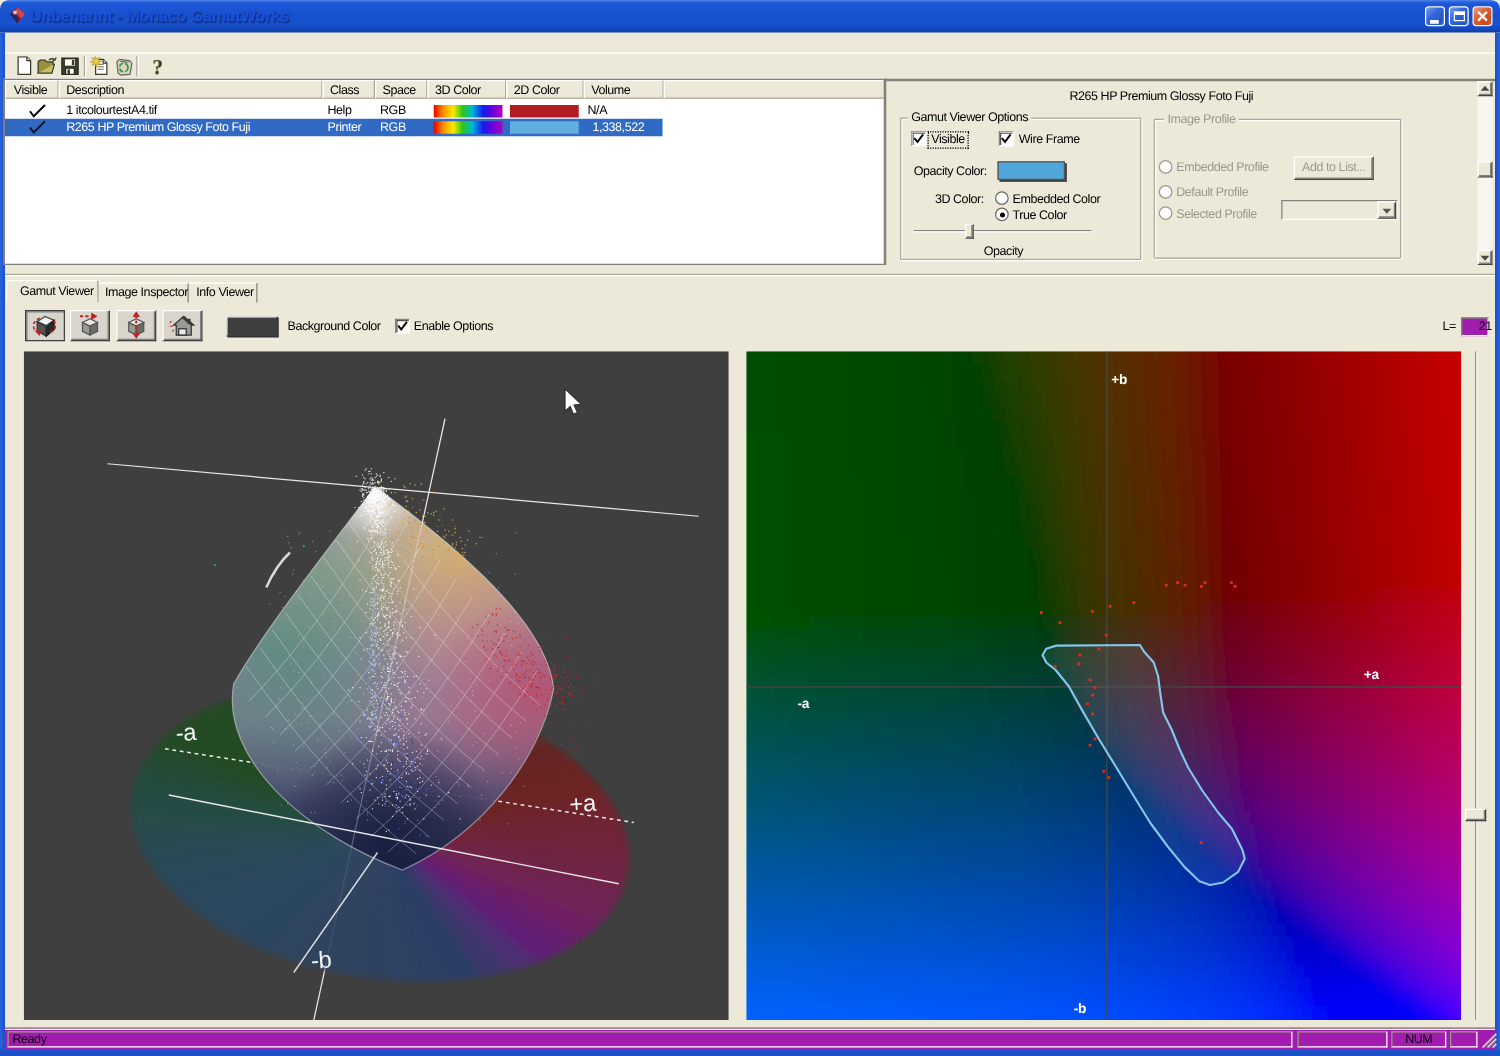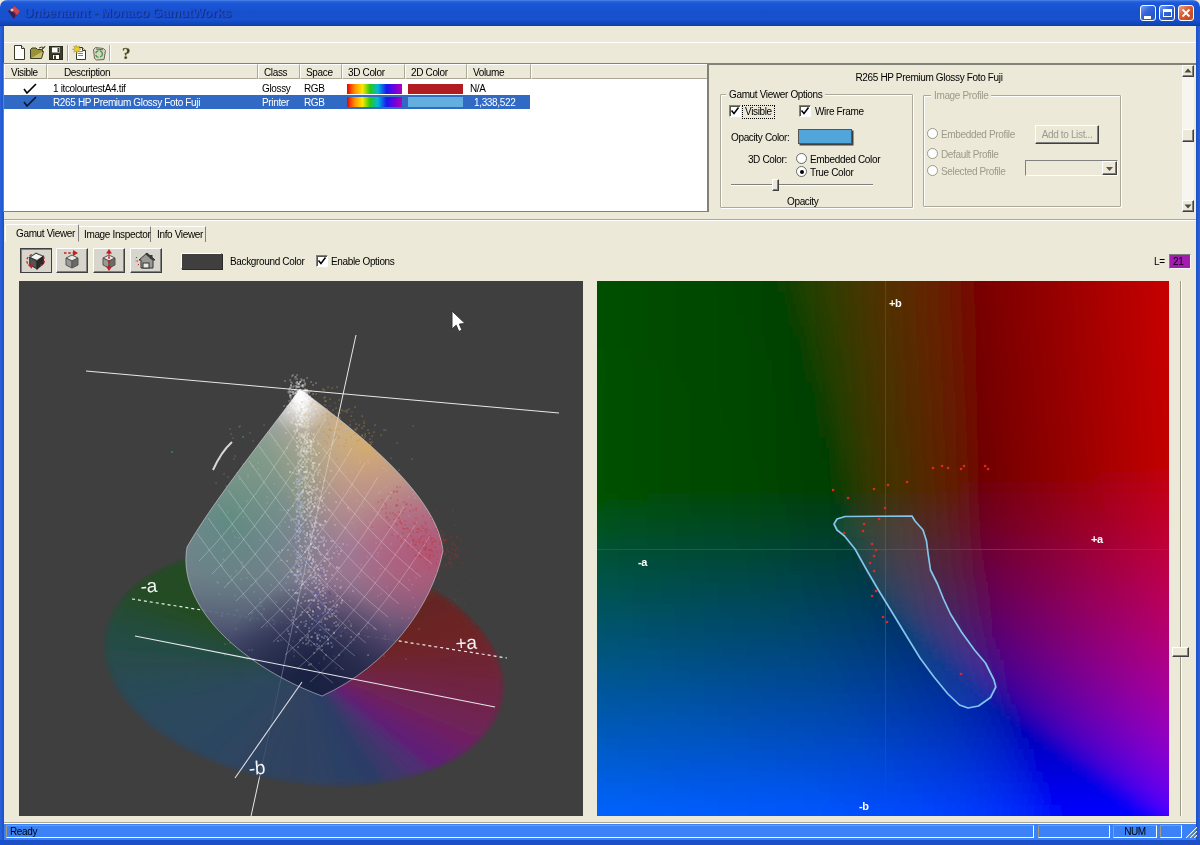--- a/index.html
+++ b/index.html
@@ -25,21 +25,21 @@
 .panel{left:703px;top:0px;width:489px;height:149px;background:#ece9d8;
  border-top:2px solid #828177;border-left:2px solid #828177;}
 .gbox{border:1px solid #aca89b;border-radius:1px;box-shadow:inset 1px 1px 0 #fff, 1px 1px 0 #fff;}
 .gbl{background:#ece9d8;padding:0 3px;top:-6px;height:12px;}
 .cb{width:12px;height:12px;background:#fff;border:1px solid;border-color:#848278 #fff #fff #848278;box-shadow:inset 1px 1px 0 #55544c;}
 .radio{width:11px;height:11px;border-radius:50%;background:#fff;}
 .graytext{color:#9c9a8a;}
 .raised{border-top:1px solid #fff;border-left:1px solid #fff;border-right:1px solid #404040;border-bottom:1px solid #404040;box-shadow:inset -1px -1px 0 #808080;}
 .pressed{border:1px solid #404040;box-shadow:inset 1px 1px 0 #808080;}
 .t2btn{top:2px;width:32px;height:25px;background:#d8d5cc;}
-.statusbar{left:4px;top:822px;width:1192px;height:18px;background:#3b82f6;border-top:1px solid #aca899;box-shadow:inset 0 1px 0 #fff;padding-left:29px;}
+.statusbar{left:4px;top:822px;width:1192px;height:18px;background:#a21caf;border-top:1px solid #aca899;box-shadow:inset 0 1px 0 #fff;padding-left:29px;}
 .sfield{top:2px;height:13px;border:1px solid;border-color:#9d9a88 #fff #fff #9d9a88;padding:0 3px;}
 .view3d{left:19px;top:281px;width:564px;height:535px;}
 .view2d{left:597px;top:281px;width:572px;height:535px;}
 </style></head><body>
 <div id="win">
 <div class="abs titlebar"></div>
 <svg class="abs" style="left:7px;top:6px" width="14" height="14">
 <polygon points="7,0 13,5 7,13 1,5" fill="#8c1f3a"></polygon>
 <polygon points="7,0 13,5 10,9 5,3" fill="#c84a50"></polygon>
 <polygon points="7,13 1,5 4,4 8,9" fill="#24255e"></polygon>
@@ -79,32 +79,32 @@
 <path d="M83 4 l7 .8" stroke="#686858"></path>
 <circle cx="86" cy="9" r="3.4" fill="none" stroke="#3a9a3a" stroke-width="1.3" stroke-dasharray="4 1.6"></circle>
 <path d="M86 5 l1.5-1 v2z" fill="#3a9a3a"></path>
 <text x="109" y="14" font-family="Liberation Serif,serif" font-size="17" font-weight="bold" fill="#3a3a20" stroke="#88885a" stroke-width=".4">?</text>
 </svg>
 <div class="abs tsep" style="left:67px;top:45px"></div>
 <div class="abs tsep" style="left:109px;top:45px"></div>
 <div class="abs pane-top">
 <div class="abs table">
 <div class="abs hdrcell" style="left:0px;width:43px;padding-left:6px">Visible</div>
-<div class="abs hdrcell" style="left:43px;width:211px;padding-left:16px">Description</div>
+<div class="abs hdrcell" style="left:43px;width:211px;padding-left:5px">Description</div>
 <div class="abs hdrcell" style="left:254px;width:42px;padding-left:5px">Class</div>
 <div class="abs hdrcell" style="left:296px;width:42px;padding-left:5px">Space</div>
 <div class="abs hdrcell" style="left:338px;width:63px;padding-left:5px">3D Color</div>
 <div class="abs hdrcell" style="left:401px;width:62px;padding-left:5px">2D Color</div>
 <div class="abs hdrcell" style="left:463px;width:64px;padding-left:5px">Volume</div>
 <div class="abs hdrcell" style="left:527px;width:177px;padding-left:4px"></div>
 <svg class="abs" style="left:18px;top:19px" width="16" height="12">
           <path d="M2 6 l3 4 L14 1" stroke="#000" stroke-width="1.6" fill="none"></path>
         </svg>
 <div class="abs" style="left:49px;top:19px">1 itcolourtestA4.tif</div>
-<div class="abs" style="left:258px;top:19px">Glossy</div>
+<div class="abs" style="left:258px;top:19px">Help</div>
 <div class="abs" style="left:300px;top:19px">RGB</div>
 <div class="abs" style="left:343px;top:20px;width:55px;height:10px;background:linear-gradient(90deg,#e80000,#ff9000 14%,#ffe800 28%,#28c814 42%,#00b8d8 56%,#1818f0 72%,#7800d8 88%,#b000b8)"></div>
 <div class="abs" style="left:404px;top:20px;width:55px;height:10px;background:#b01c22"></div>
 <div class="abs" style="left:466px;top:19px">N/A</div>
 <div class="abs row2">
 <svg class="abs" style="left:18px;top:1px" width="16" height="12">
             <path d="M2 6 l3 4 L14 1" stroke="#0a1430" stroke-width="1.6" fill="none"></path>
           </svg>
 <div class="abs" style="left:49px;top:2px">R265 HP Premium Glossy Foto Fuji</div>
 <div class="abs" style="left:258px;top:2px">Printer</div>
@@ -201,21 +201,21 @@
 <rect x="9" y="14" width="6" height="5" fill="#e8e8e4" stroke="#333"></rect>
 <path d="M3 8 l-2 2 M4 12 h-3 M5 15 l-2 2" stroke="#c02020" stroke-width="1" stroke-dasharray="1.5 1.2"></path>
         </svg></div>
 <div class="abs" style="left:177px;top:7px;width:41px;height:16px;background:#3f3f3f;border:1px solid;border-color:#fff #404040 #404040 #fff;box-shadow:1px 1px 0 #2a2a2a"></div>
 <div class="abs" style="left:226px;top:10px">Background Color</div>
 <div class="abs cb" style="left:312px;top:9px"><svg width="10" height="10">
           <path d="M1.5 4.5 l2.5 3 L8.5 1.5" stroke="#000" stroke-width="1.5" fill="none"></path>
         </svg></div>
 <div class="abs" style="left:327px;top:10px">Enable Options</div>
 <div class="abs" style="left:1150px;top:10px">L=</div>
-<div class="abs" style="left:1165px;top:8px;width:22px;height:15px;background:#a21caf;border:1px solid;border-color:#808080 #fff #fff #808080;padding:1px 0 0 3px">21</div>
+<div class="abs" style="left:1165px;top:8px;width:22px;height:15px;background:#a21caf;border:1px solid;border-color:#808080 #fff #fff #808080;padding:1px 0 0 13px">21</div>
 </div>
 <div class="abs statusbar">
 <div class="abs sfield" style="left:2px;width:1028px">Ready</div>
 <div class="abs sfield" style="left:1034px;width:72px"></div>
 <div class="abs sfield" style="left:1109px;width:44px;text-align:center">NUM</div>
 <div class="abs sfield" style="left:1156px;width:22px"></div>
 <svg class="abs" style="left:1181px;top:3px" width="13" height="13">
 <path d="M12 1 L1 12 M12 5 L5 12 M12 9 L9 12" stroke="#fff" stroke-width="1"></path>
 <path d="M12 2 L2 12 M12 6 L6 12 M12 10 L10 12" stroke="#9d9a88" stroke-width="1"></path>
       </svg>

